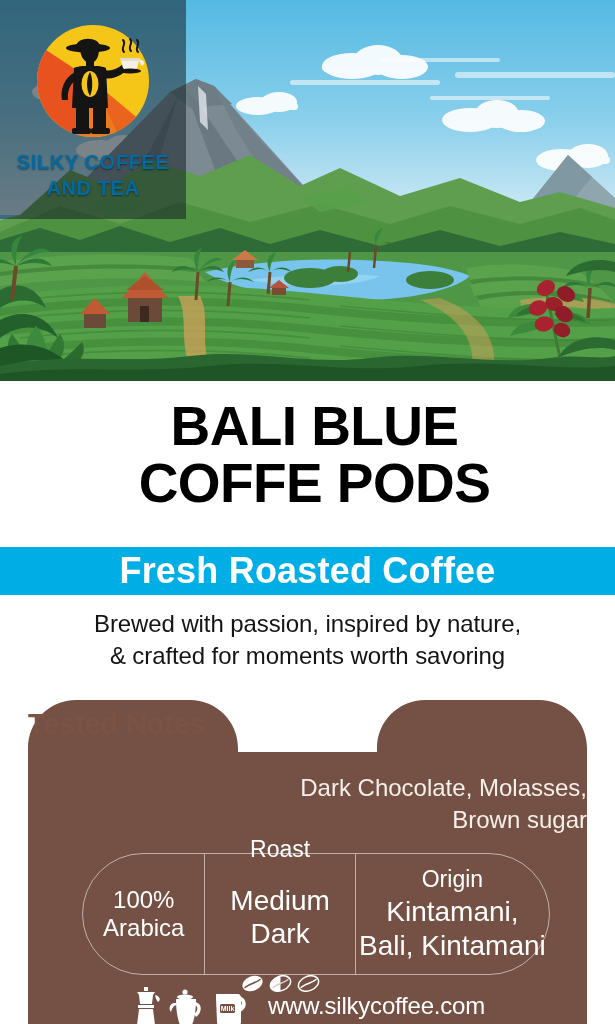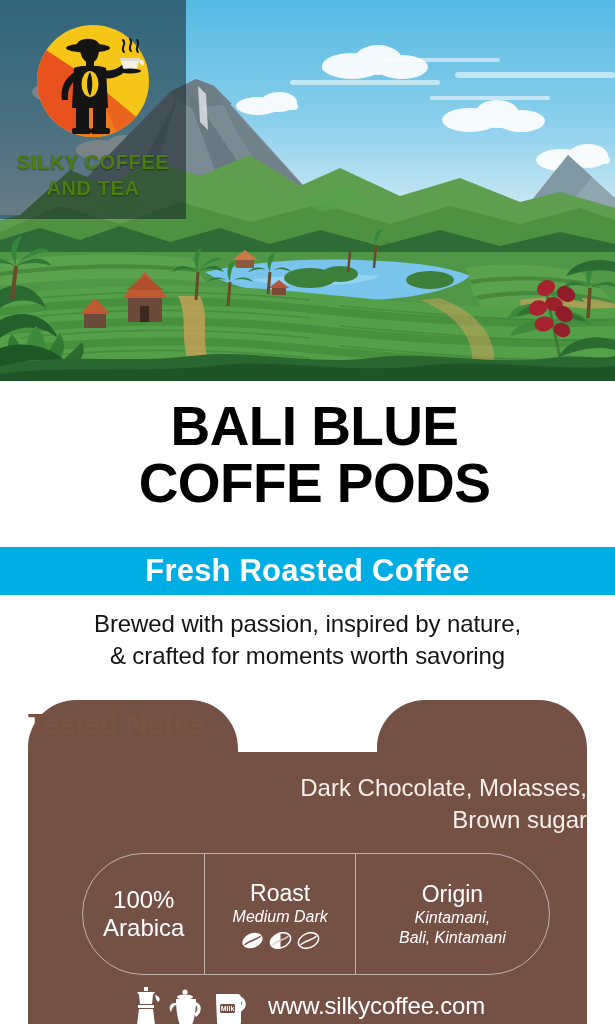--- a/index.html
+++ b/index.html
@@ -47,21 +47,21 @@
     width: 118px;
     height: 118px;
   }
   .logo-badge svg { display: block; width: 118px; height: 118px; }
   .logo-text {
     position: absolute;
     left: 0;
     top: 150px;
     width: 186px;
     text-align: center;
-    color: #4d7c0f;
+    color: #0369a1;
     font-family: "Liberation Sans Narrow", "Liberation Sans", sans-serif;
     font-weight: bold;
     font-size: 20px;
     letter-spacing: 0.6px;
     line-height: 1.28;
     text-shadow: 0 1px 2px rgba(0,0,0,0.45);
   }
 
   
   .title-block {
@@ -87,21 +87,21 @@
     top: 547px;
     width: 615px;
     height: 48px;
     background: #00AEE6;
     display: flex;
     align-items: center;
     justify-content: center;
   }
   .banner-text {
     color: #ffffff;
-    font-size: 31px;
+    font-size: 36px;
     font-weight: bold;
     letter-spacing: 0.2px;
   }
 
   
   .tagline {
     position: absolute;
     left: 0;
     top: 608px;
     width: 615px;
@@ -172,32 +172,32 @@
     justify-content: center;
     box-sizing: border-box;
     color: #ffffff;
     text-align: center;
   }
   .spec-cell.c1 { width: 122px; }
   .spec-cell.c2 {
     width: 152px;
     border-left: 1.5px solid rgba(255,255,255,0.55);
     border-right: 1.5px solid rgba(255,255,255,0.55);
+    gap: 20px;
   }
   .spec-cell.c3 { width: 194px; }
   .spec-head {
     font-size: 23px;
     line-height: 1.18;
   }
   .spec-head.big { font-size: 24px; }
   .spec-sub {
-    font-size: 16px;
+    font-size: 28px;
     line-height: 1.18;
     margin-top: 1px;
-    font-style: italic;
   }
   .beans {
     margin-top: 5px;
     display: flex;
     gap: 5px;
     align-items: center;
   }
   .beans svg { display: block; }
 
   

